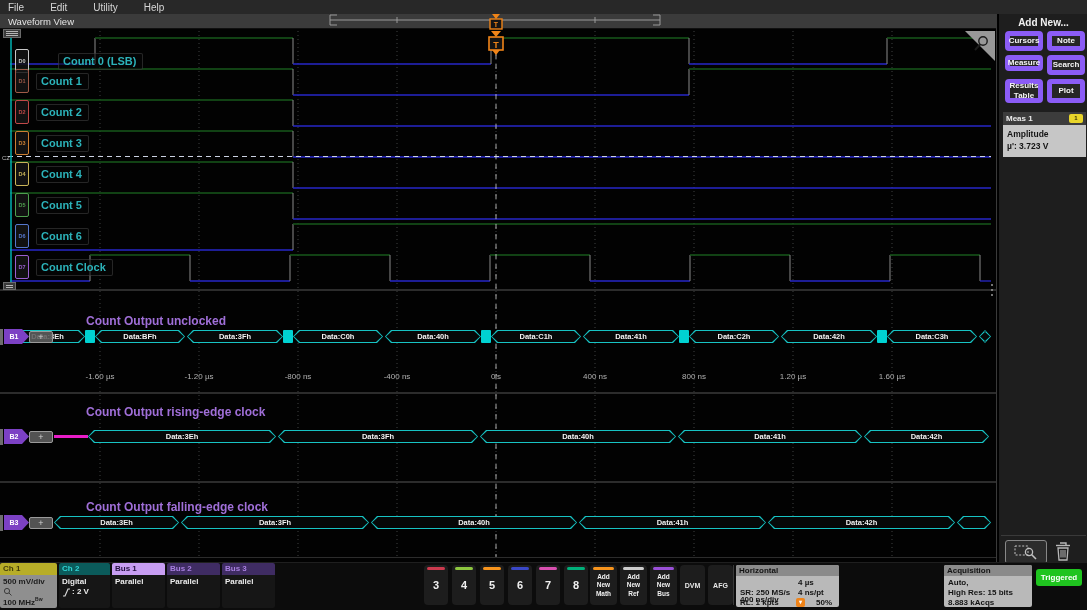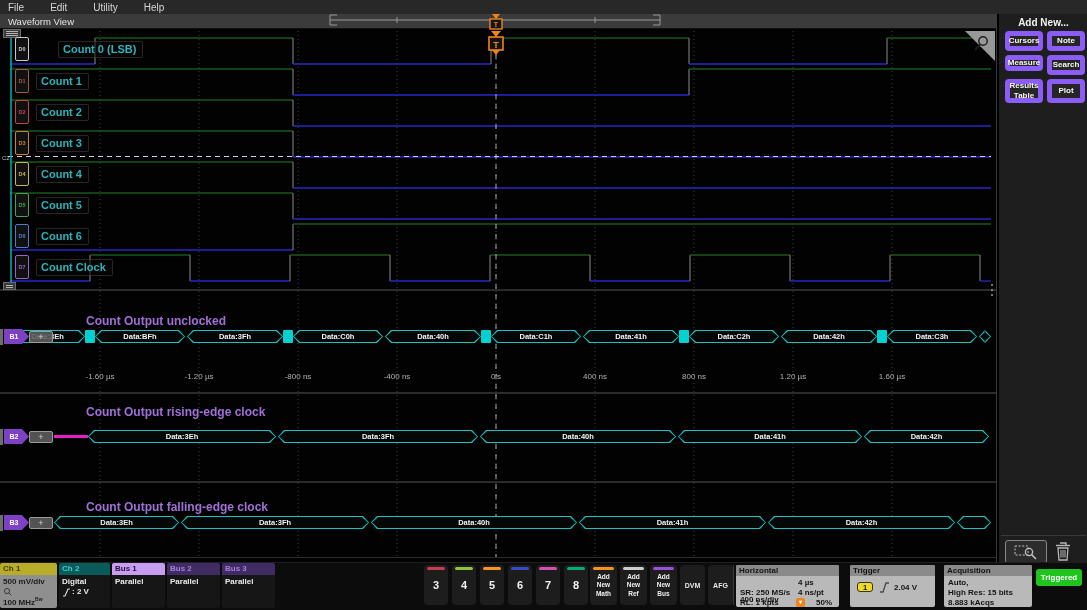--- a/index.html
+++ b/index.html
@@ -149,21 +149,21 @@
     <div id="wave-html">
         <div class="hamburger" style="left:3px;top:0px;width:18px;height:9px;">
           <i></i>
           <i></i>
           <i></i>
         </div>
         <div class="hamburger" style="left:3px;top:253px;width:13px;height:8px;">
           <i></i>
           <i></i>
         </div>
-        <div class="chan-label" style="left:15px;top:8px;gap:29px;">
+        <div class="chan-label" style="left:15px;top:20px;gap:29px;">
           <div class="chan-badge" style="border:1px solid #c8c8c8;color:#c8c8c8;">D0</div>
           <div class="chan-name">Count 0 (LSB)</div>
         </div>
         <div class="chan-label" style="left:15px;top:40px;">
           <div class="chan-badge" style="border:1px solid #a05a48;color:#a05a48;">D1</div>
           <div class="chan-name">Count 1</div>
         </div>
         <div class="chan-label" style="left:15px;top:71px;">
           <div class="chan-badge" style="border:1px solid #c04848;color:#c04848;">D2</div>
           <div class="chan-name">Count 2</div>
@@ -292,20 +292,30 @@
   <div class="abs sidebar">
     <div class="sb-title">Add New...</div>
     <div id="sb-buttons">
         <div class="sb-btn" style="left:6px;top:17px;height:20px;">Cursors</div>
         <div class="sb-btn" style="left:48px;top:17px;height:20px;">Note</div>
         <div class="sb-btn" style="left:6px;top:41px;height:16px;">Measure</div>
         <div class="sb-btn" style="left:48px;top:41px;height:20px;">Search</div>
         <div class="sb-btn" style="left:6px;top:65px;height:24px;">Results Table</div>
         <div class="sb-btn" style="left:48px;top:65px;height:24px;">Plot</div>
       </div>
+    <div class="meas-panel">
+      <div class="meas-head">
+        <span>Meas 1</span>
+        <span class="meas-src">1</span>
+      </div>
+      <div class="meas-body">
+        <div>Amplitude</div>
+        <div>µ': 3.723 V</div>
+      </div>
+    </div>
     <div style="position:absolute;left:2px;top:521px;width:85px;height:1px;background:#3a3a3a;"></div>
     <div class="sb-tool" style="left:6px;top:526px;width:40px;height:22px;">
       <svg width="26" height="16" viewBox="0 0 26 16">
         <rect x="2" y="2" width="13" height="9" fill="none" stroke="#c0c0c0" stroke-width="1" stroke-dasharray="2 1.6"></rect>
         <circle cx="16" cy="8" r="3.6" fill="none" stroke="#c0c0c0" stroke-width="1.3"></circle>
         <line x1="18.5" y1="10.5" x2="23" y2="15" stroke="#c0c0c0" stroke-width="1.6"></line>
       </svg>
     </div>
     <div style="position:absolute;left:52px;top:525px;width:24px;height:24px;display:flex;align-items:center;justify-content:center;">
       <svg width="18" height="20" viewBox="0 0 18 20">
@@ -424,28 +434,20 @@
       <div class="panel-h">Horizontal</div>
       <div class="prow" style="left:4px;top:13px;margin-top:17px;">400 ns/div</div>
       <div class="prow" style="left:62px;top:13px;">4 µs</div>
       <div class="prow" style="left:4px;top:23px;">SR: 250 MS/s</div>
       <div class="prow" style="left:62px;top:23px;">4 ns/pt</div>
       <div class="prow" style="left:4px;top:33px;">RL: 1 kpts</div>
       <div class="expansion" style="left:60px;top:33px;">▾</div>
       <div class="prow" style="left:72px;top:33px;margin-left:8px;">50%</div>
     </div>
 
-    <div class="panel" style="left:850px;width:85px;">
-      <div class="panel-h">Trigger</div>
-      <div class="trig-src" style="left:7px;top:17px;">1</div>
-      <svg width="11" height="11" viewBox="0 0 11 11" style="position:absolute;left:29px;top:17px;">
-        <path d="M1 10 L4 10 L7 1 L10 1" fill="none" stroke="#4a4a4a" stroke-width="1.3"></path>
-      </svg>
-      <div class="prow" style="left:44px;top:18px;">2.04 V</div>
-    </div>
 
     <div class="panel" style="left:944px;width:88px;">
       <div class="panel-h">Acquisition</div>
       <div class="prow" style="left:4px;top:13px;">Auto,</div>
       <div class="prow" style="left:36px;top:13px;margin-top:32px;">Analyze</div>
       <div class="prow" style="left:4px;top:23px;">High Res: 15 bits</div>
       <div class="prow" style="left:4px;top:33px;">8.883 kAcqs</div>
     </div>
 
     <div class="triggered" style="left:1036px;top:6px;width:46px;height:17px;">

